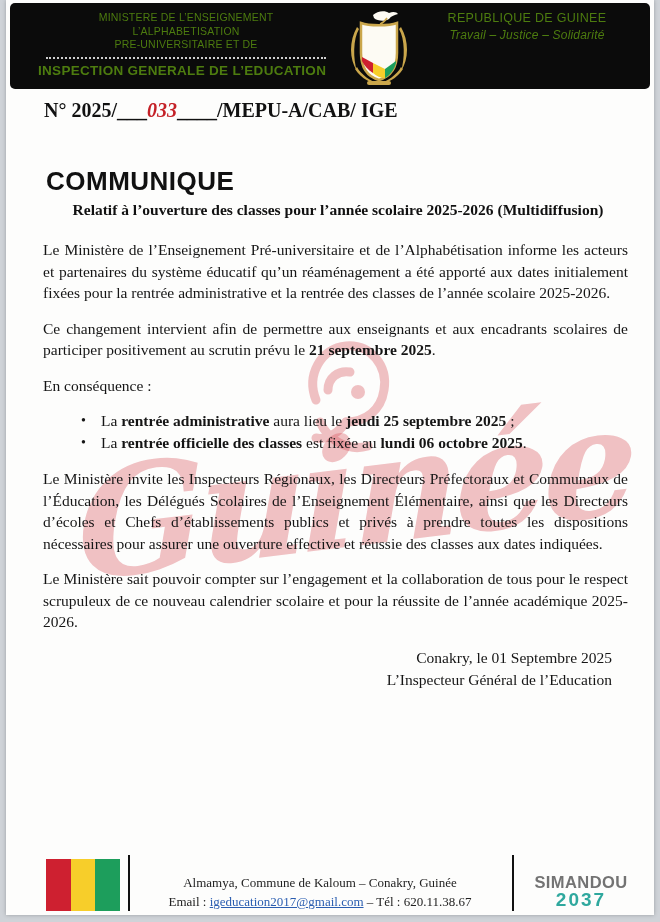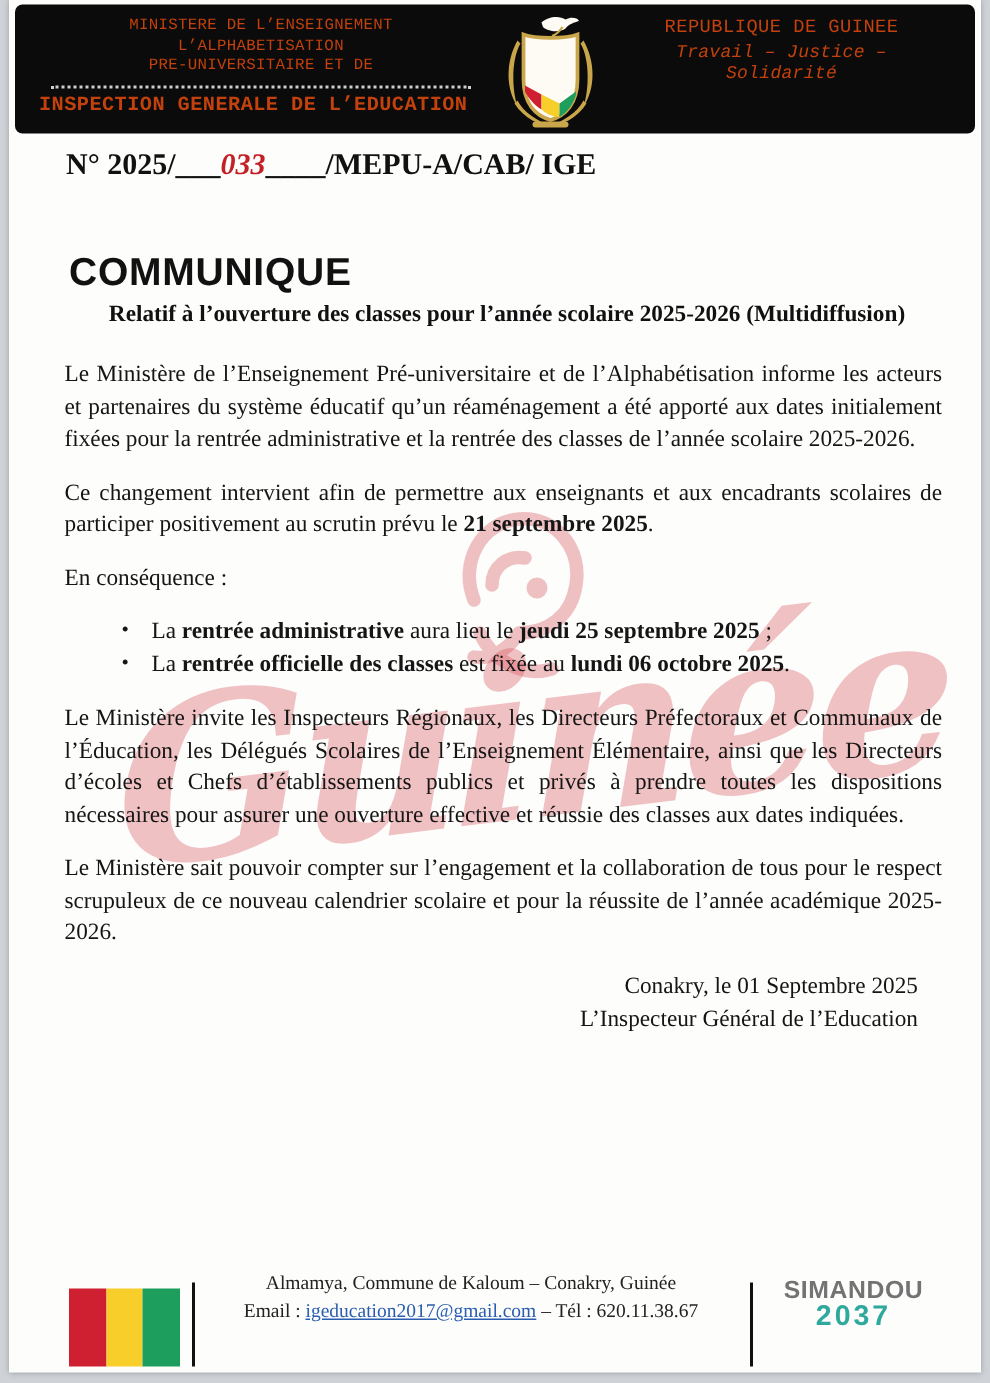--- a/index.html
+++ b/index.html
@@ -17,24 +17,25 @@
     overflow:hidden;
   }
   
   .header{
     margin:3px 4px 0 4px;
     background:#0b0b0b;
     border-radius:5px;
     height:86px;
     display:flex;
     align-items:stretch;
-    color:#c2410c;
-    font-family:Liberation Mono, monospace;
+    color:#4d7c0f;
+    font-family:Liberation Sans, sans-serif;
     position:relative;
     z-index:2;
+    padding-left:12px;
   }
   .h-left{
     width:300px;
     display:flex;flex-direction:column;justify-content:flex-start;
     padding:8px 0 6px 14px;
     text-align:center;
   }
   .ministry-line{font-size:10.5px;line-height:13.5px;letter-spacing:.2px;}
   .dotted{
     border:none;border-top:2px dotted #cfcfcf;
@@ -103,22 +104,22 @@
     font-style:italic;font-weight:bold;
     font-size:150px;line-height:150px;
     color:rgba(213,77,86,.34);
     transform:rotate(-7deg) skewX(-6deg);
     text-align:center;
     letter-spacing:-6px;
   }
   .wm-figure{position:absolute;left:210px;top:0;opacity:.34;}
   
   .footer{
-    position:absolute;left:24px;right:24px;bottom:4px;
-    display:flex;align-items:flex-start;
+    position:absolute;left:24px;right:12px;bottom:4px;
+    display:flex;align-items:flex-end;
     z-index:2;
   }
   .flag{width:74px;height:52px;display:flex;margin-left:16px;margin-top:14px;}
   .flag div{flex:1;}
   .f-red{background:#ce2030;}
   .f-yellow{background:#f7ce2a;}
   .f-green{background:#1d9e5c;}
   .v-sep{width:2px;height:56px;background:#111;margin:10px 6px 0 8px;}
   .f-center{flex:1;text-align:center;font-size:13px;line-height:19px;color:#222;}
   .email-link{color:#2a5db0;text-decoration:underline;}

